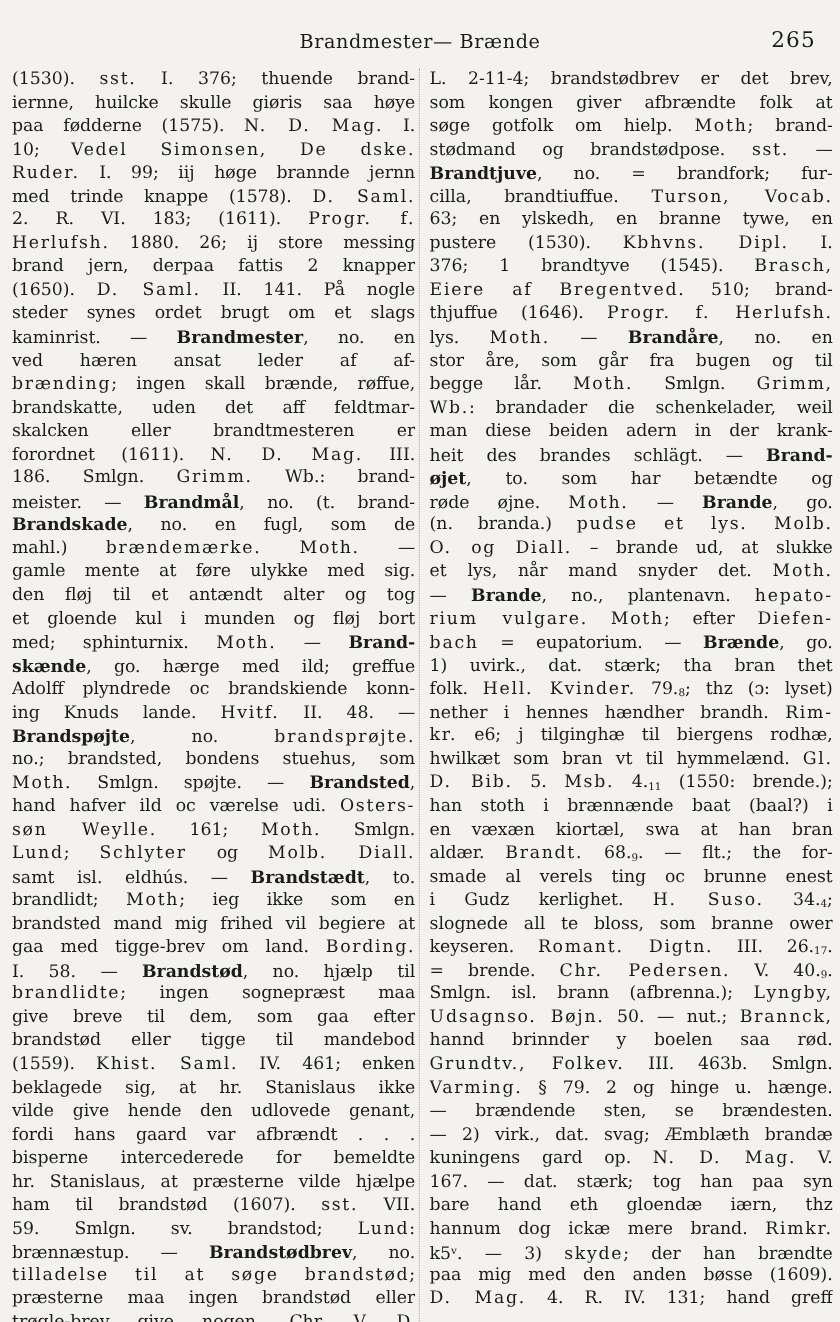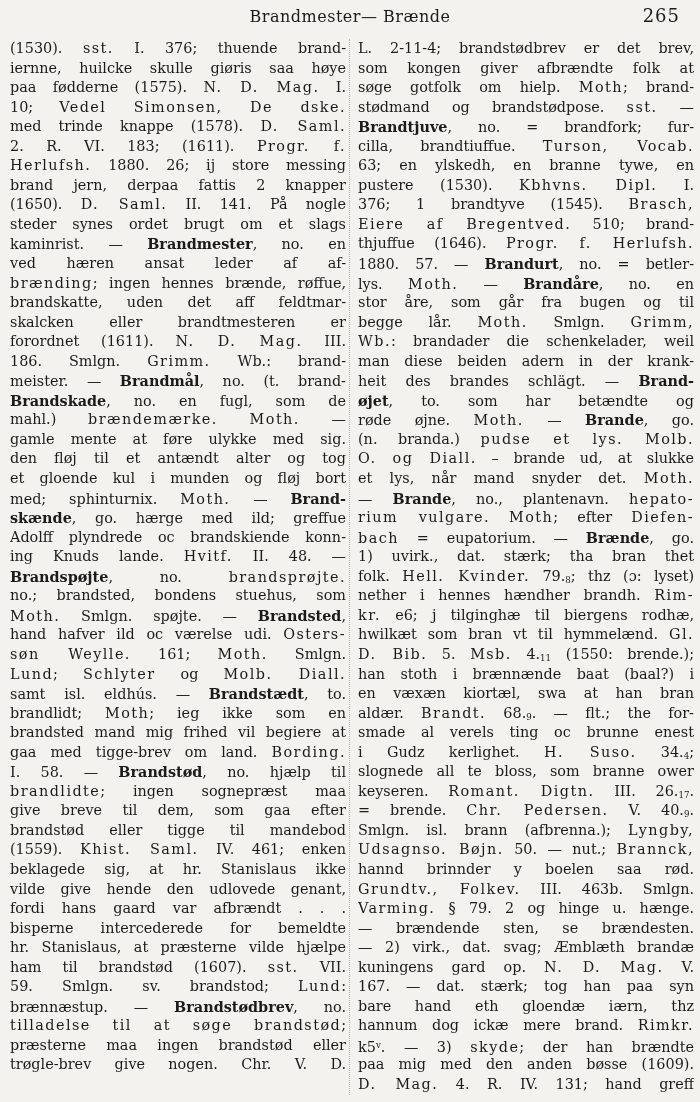--- a/index.html
+++ b/index.html
@@ -15,20 +15,21 @@
   .page {
     position: relative;
     width: 700px;
     height: 1102px;
   }
   .header {
     position: relative;
     height: 30px;
     padding-top: 3px;
     font-size: 16px;
+    margin-top: 18px;
   }
   .header-title {
     position: absolute;
     left: 50%;
     top: 7px;
     transform: translateX(-50%);
     letter-spacing: 0.5px;
     white-space: nowrap;
   }
   .header-page {
@@ -74,29 +75,30 @@
   <div class="header">
     <span class="header-title">Brandmester— Brænde</span>
     <span class="header-page">265</span>
   </div>
   <div class="columns">
     <div class="col col-left">
         <div class="line"><span>(1530). </span><span class="seg-sp">sst.</span><span> I. 376; thuende brand-</span></div>
         <div class="line"><span>iernne, huilcke skulle giøris saa høye</span></div>
         <div class="line"><span>paa fødderne (1575). </span><span class="seg-sp">N. D. Mag.</span><span> I.</span></div>
         <div class="line"><span>10; </span><span class="seg-sp">Vedel Simonsen, De dske.</span></div>
+        <div class="line"><span class="seg-sp">Ruder.</span><span> I. 99; iij høge brannde jernn</span></div>
         <div class="line"><span>med trinde knappe (1578). </span><span class="seg-sp">D. Saml.</span></div>
         <div class="line"><span>2. R. VI. 183; (1611). </span><span class="seg-sp">Progr. f.</span></div>
         <div class="line"><span class="seg-sp">Herlufsh.</span><span> 1880. 26; ij store messing</span></div>
         <div class="line"><span>brand jern, derpaa fattis 2 knapper</span></div>
         <div class="line"><span>(1650). </span><span class="seg-sp">D. Saml.</span><span> II. 141. På nogle</span></div>
         <div class="line"><span>steder synes ordet brugt om et slags</span></div>
         <div class="line"><span>kaminrist. — </span><span class="seg-b">Brandmester</span><span>, no. en</span></div>
         <div class="line"><span>ved hæren ansat leder af af-</span></div>
-        <div class="line"><span class="seg-sp">brænding</span><span>; ingen hennes brænde, røffue,</span></div>
+        <div class="line"><span class="seg-sp">brænding</span><span>; ingen skall brænde, røffue,</span></div>
         <div class="line"><span>brandskatte, uden det aff feldtmar-</span></div>
         <div class="line"><span>skalcken eller brandtmesteren er</span></div>
         <div class="line"><span>forordnet (1611). </span><span class="seg-sp">N. D. Mag.</span><span> III.</span></div>
         <div class="line"><span>186. Smlgn. </span><span class="seg-sp">Grimm.</span><span> Wb.: brand-</span></div>
         <div class="line"><span>meister. — </span><span class="seg-b">Brandmål</span><span>, no. (t. brand-</span></div>
         <div class="line"><span class="seg-b">Brandskade</span><span>, no. en fugl, som de</span></div>
         <div class="line"><span>mahl.) </span><span class="seg-sp">brændemærke.</span><span> </span><span class="seg-sp">Moth.</span><span> —</span></div>
         <div class="line"><span>gamle mente at føre ulykke med sig.</span></div>
         <div class="line"><span>den fløj til et antændt alter og tog</span></div>
         <div class="line"><span>et gloende kul i munden og fløj bort</span></div>
@@ -136,21 +138,20 @@
         <div class="line"><span>som kongen giver afbrændte folk at</span></div>
         <div class="line"><span>søge gotfolk om hielp. </span><span class="seg-sp">Moth</span><span>; brand-</span></div>
         <div class="line"><span>stødmand og brandstødpose. </span><span class="seg-sp">sst.</span><span> —</span></div>
         <div class="line"><span class="seg-b">Brandtjuve</span><span>, no. = brandfork; fur-</span></div>
         <div class="line"><span>cilla, brandtiuffue. </span><span class="seg-sp">Turson, Vocab.</span></div>
         <div class="line"><span>63; en ylskedh, en branne tywe, en</span></div>
         <div class="line"><span>pustere (1530). </span><span class="seg-sp">Kbhvns. Dipl.</span><span> I.</span></div>
         <div class="line"><span>376; 1 brandtyve (1545). </span><span class="seg-sp">Brasch,</span></div>
         <div class="line"><span class="seg-sp">Eiere af Bregentved.</span><span> 510; brand-</span></div>
         <div class="line"><span>thjuffue (1646). </span><span class="seg-sp">Progr. f. Herlufsh.</span></div>
-        <div class="line"><span>1880. 57. — </span><span class="seg-b">Brandurt</span><span>, no. = betler-</span></div>
         <div class="line"><span>lys. </span><span class="seg-sp">Moth.</span><span> — </span><span class="seg-b">Brandåre</span><span>, no. en</span></div>
         <div class="line"><span>stor åre, som går fra bugen og til</span></div>
         <div class="line"><span>begge lår. </span><span class="seg-sp">Moth.</span><span> Smlgn. </span><span class="seg-sp">Grimm,</span></div>
         <div class="line"><span class="seg-sp">Wb.</span><span>: brandader die schenkelader, weil</span></div>
         <div class="line"><span>man diese beiden adern in der krank-</span></div>
         <div class="line"><span>heit des brandes schlägt. — </span><span class="seg-b">Brand-</span></div>
         <div class="line"><span class="seg-b">øjet</span><span>, to. som har betændte og</span></div>
         <div class="line"><span>røde øjne. </span><span class="seg-sp">Moth.</span><span> — </span><span class="seg-b">Brande</span><span>, go.</span></div>
         <div class="line"><span>(n. branda.) </span><span class="seg-sp">pudse et lys. Molb.</span></div>
         <div class="line"><span class="seg-sp">O. og Diall.</span><span> – brande ud, at slukke</span></div>

